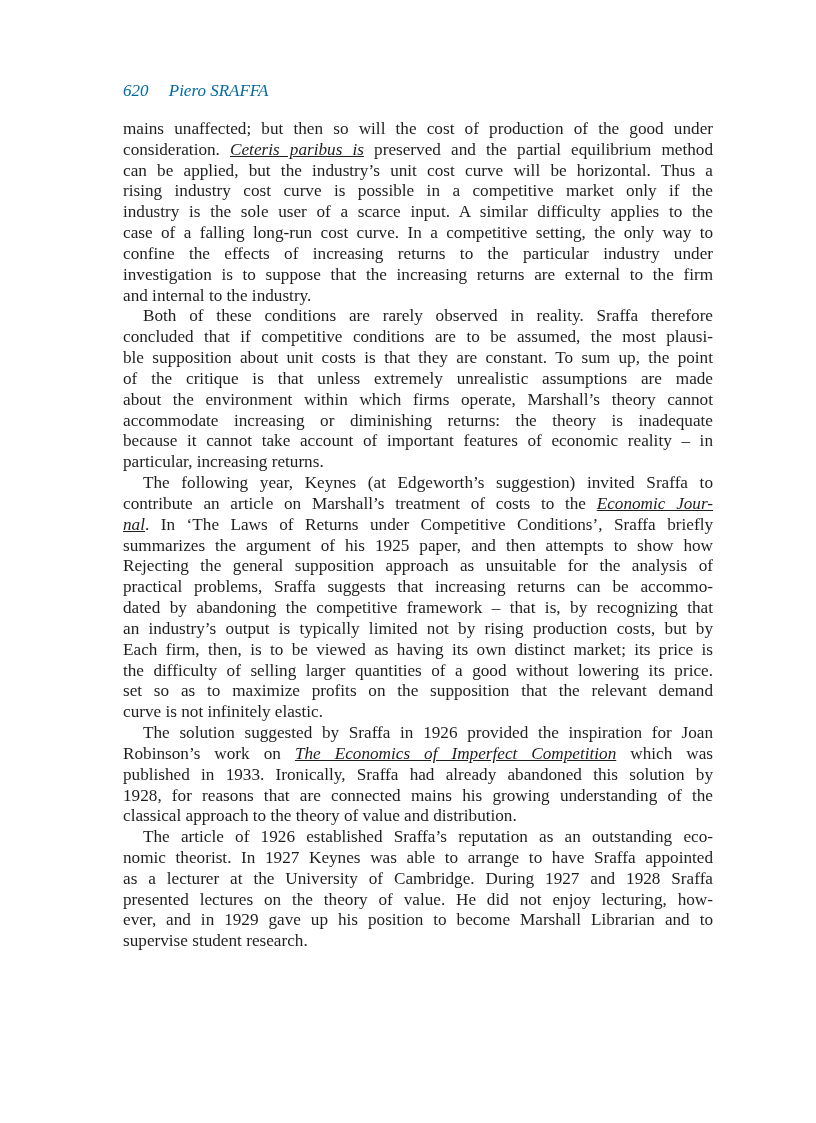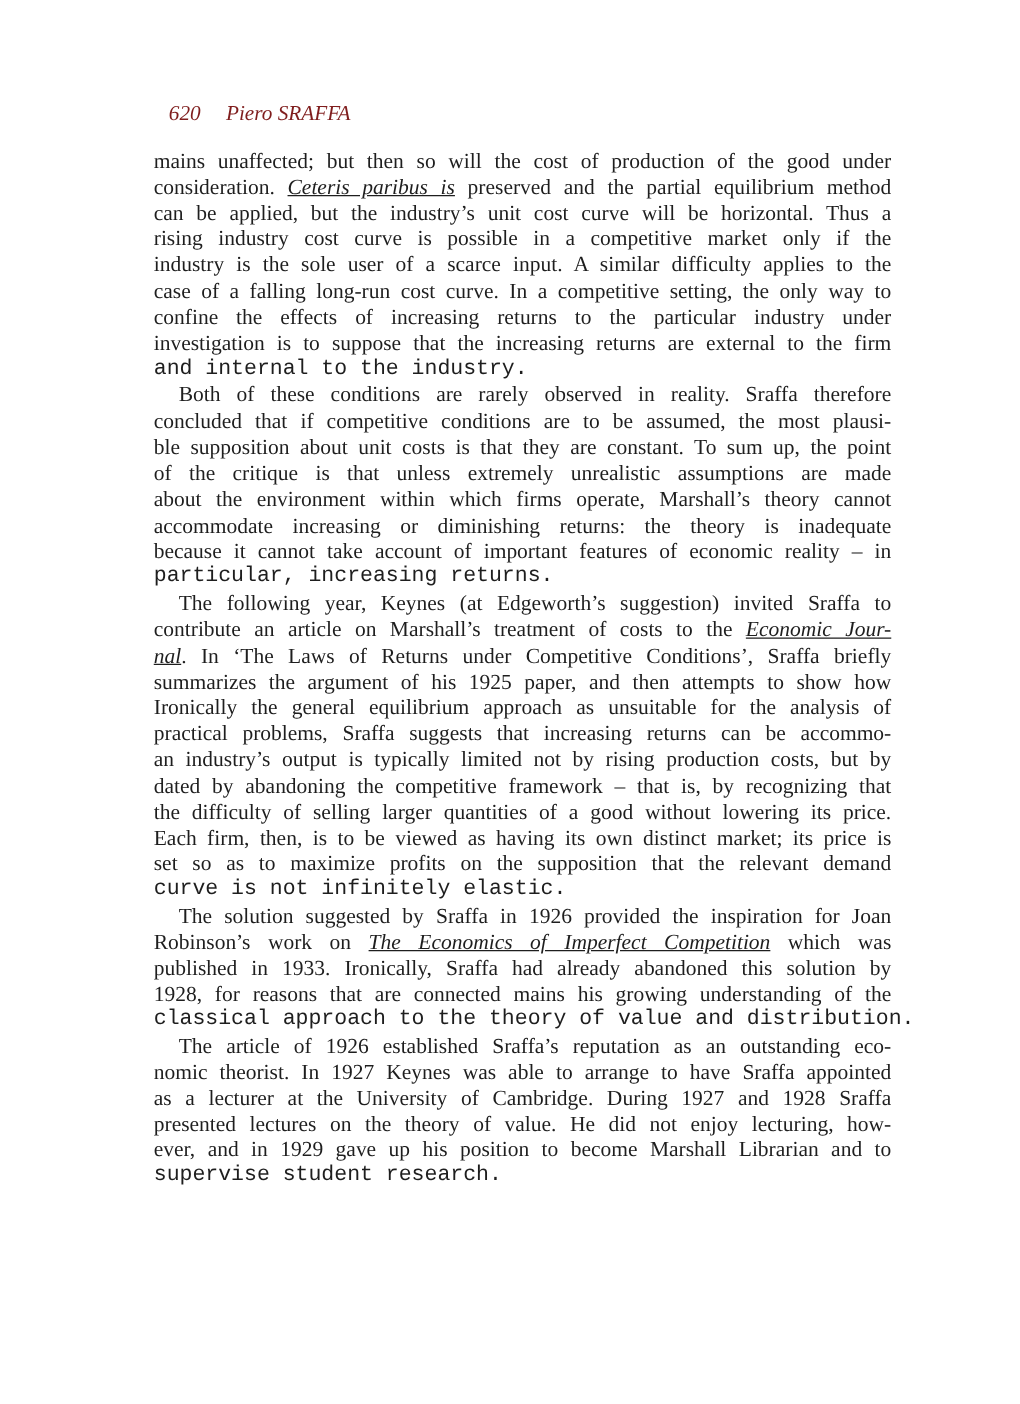--- a/index.html
+++ b/index.html
@@ -19,22 +19,22 @@
     position: absolute;
     left: 123px;
     top: 80px;
     width: 590px;
   }
   .running-head {
     font-style: italic;
     font-size: 17px;
     line-height: 22px;
     height: 22px;
-    margin: 0 0 17px 12px;
-    color: #7f1d1d;
+    margin: 0 0 17px 0;
+    color: #0369a1;
     white-space: nowrap;
   }
   .running-head .page-number {
     margin-right: 16px;
   }
   .body-text {
     font-size: 17.2px;
     line-height: 20.83px;
     text-align: justify;
     hyphens: manual;
@@ -42,21 +42,20 @@
   .line {
     display: block;
     text-align: justify;
     text-align-last: justify;
     white-space: nowrap;
     height: 20.83px;
     overflow: visible;
   }
   .line.last {
     text-align-last: left;
-    font-family: Liberation Mono, monospace;
   }
   .line.indent {
     padding-left: 20px;
   }
   em, i { font-style: italic; text-decoration: underline; }
 </style>
 </head>
 <body>
 
 <div class="page">
@@ -84,26 +83,26 @@
         <span class="line"><span>about the environment within which firms operate, Marshall’s theory cannot</span></span>
         <span class="line"><span>accommodate increasing or diminishing returns: the theory is inadequate</span></span>
         <span class="line"><span>because it cannot take account of important features of economic reality – in</span></span>
         <span class="line last"><span>particular, increasing returns.</span></span>
       </div>
     <div>
         <span class="line indent"><span>The following year, Keynes (at Edgeworth’s suggestion) invited Sraffa to</span></span>
         <span class="line"><span>contribute an article on Marshall’s treatment of costs to the </span><em>Economic Jour-</em></span>
         <span class="line"><em>nal</em><span>. In ‘The Laws of Returns under Competitive Conditions’, Sraffa briefly</span></span>
         <span class="line"><span>summarizes the argument of his 1925 paper, and then attempts to show how</span></span>
-        <span class="line"><span>Ironically the general equilibrium approach as unsuitable for the analysis of</span></span>
+        <span class="line"><span>Rejecting the general supposition approach as unsuitable for the analysis of</span></span>
         <span class="line"><span>practical problems, Sraffa suggests that increasing returns can be accommo-</span></span>
+        <span class="line"><span>dated by abandoning the competitive framework – that is, by recognizing that</span></span>
         <span class="line"><span>an industry’s output is typically limited not by rising production costs, but by</span></span>
-        <span class="line"><span>dated by abandoning the competitive framework – that is, by recognizing that</span></span>
+        <span class="line"><span>Each firm, then, is to be viewed as having its own distinct market; its price is</span></span>
         <span class="line"><span>the difficulty of selling larger quantities of a good without lowering its price.</span></span>
-        <span class="line"><span>Each firm, then, is to be viewed as having its own distinct market; its price is</span></span>
         <span class="line"><span>set so as to maximize profits on the supposition that the relevant demand</span></span>
         <span class="line last"><span>curve is not infinitely elastic.</span></span>
       </div>
     <div>
         <span class="line indent"><span>The solution suggested by Sraffa in 1926 provided the inspiration for Joan</span></span>
         <span class="line"><span>Robinson’s work on </span><em>The Economics of Imperfect Competition</em><span> which was</span></span>
         <span class="line"><span>published in 1933. Ironically, Sraffa had already abandoned this solution by</span></span>
         <span class="line"><span>1928, for reasons that are connected mains his growing understanding of the</span></span>
         <span class="line last"><span>classical approach to the theory of value and distribution.</span></span>
       </div>

